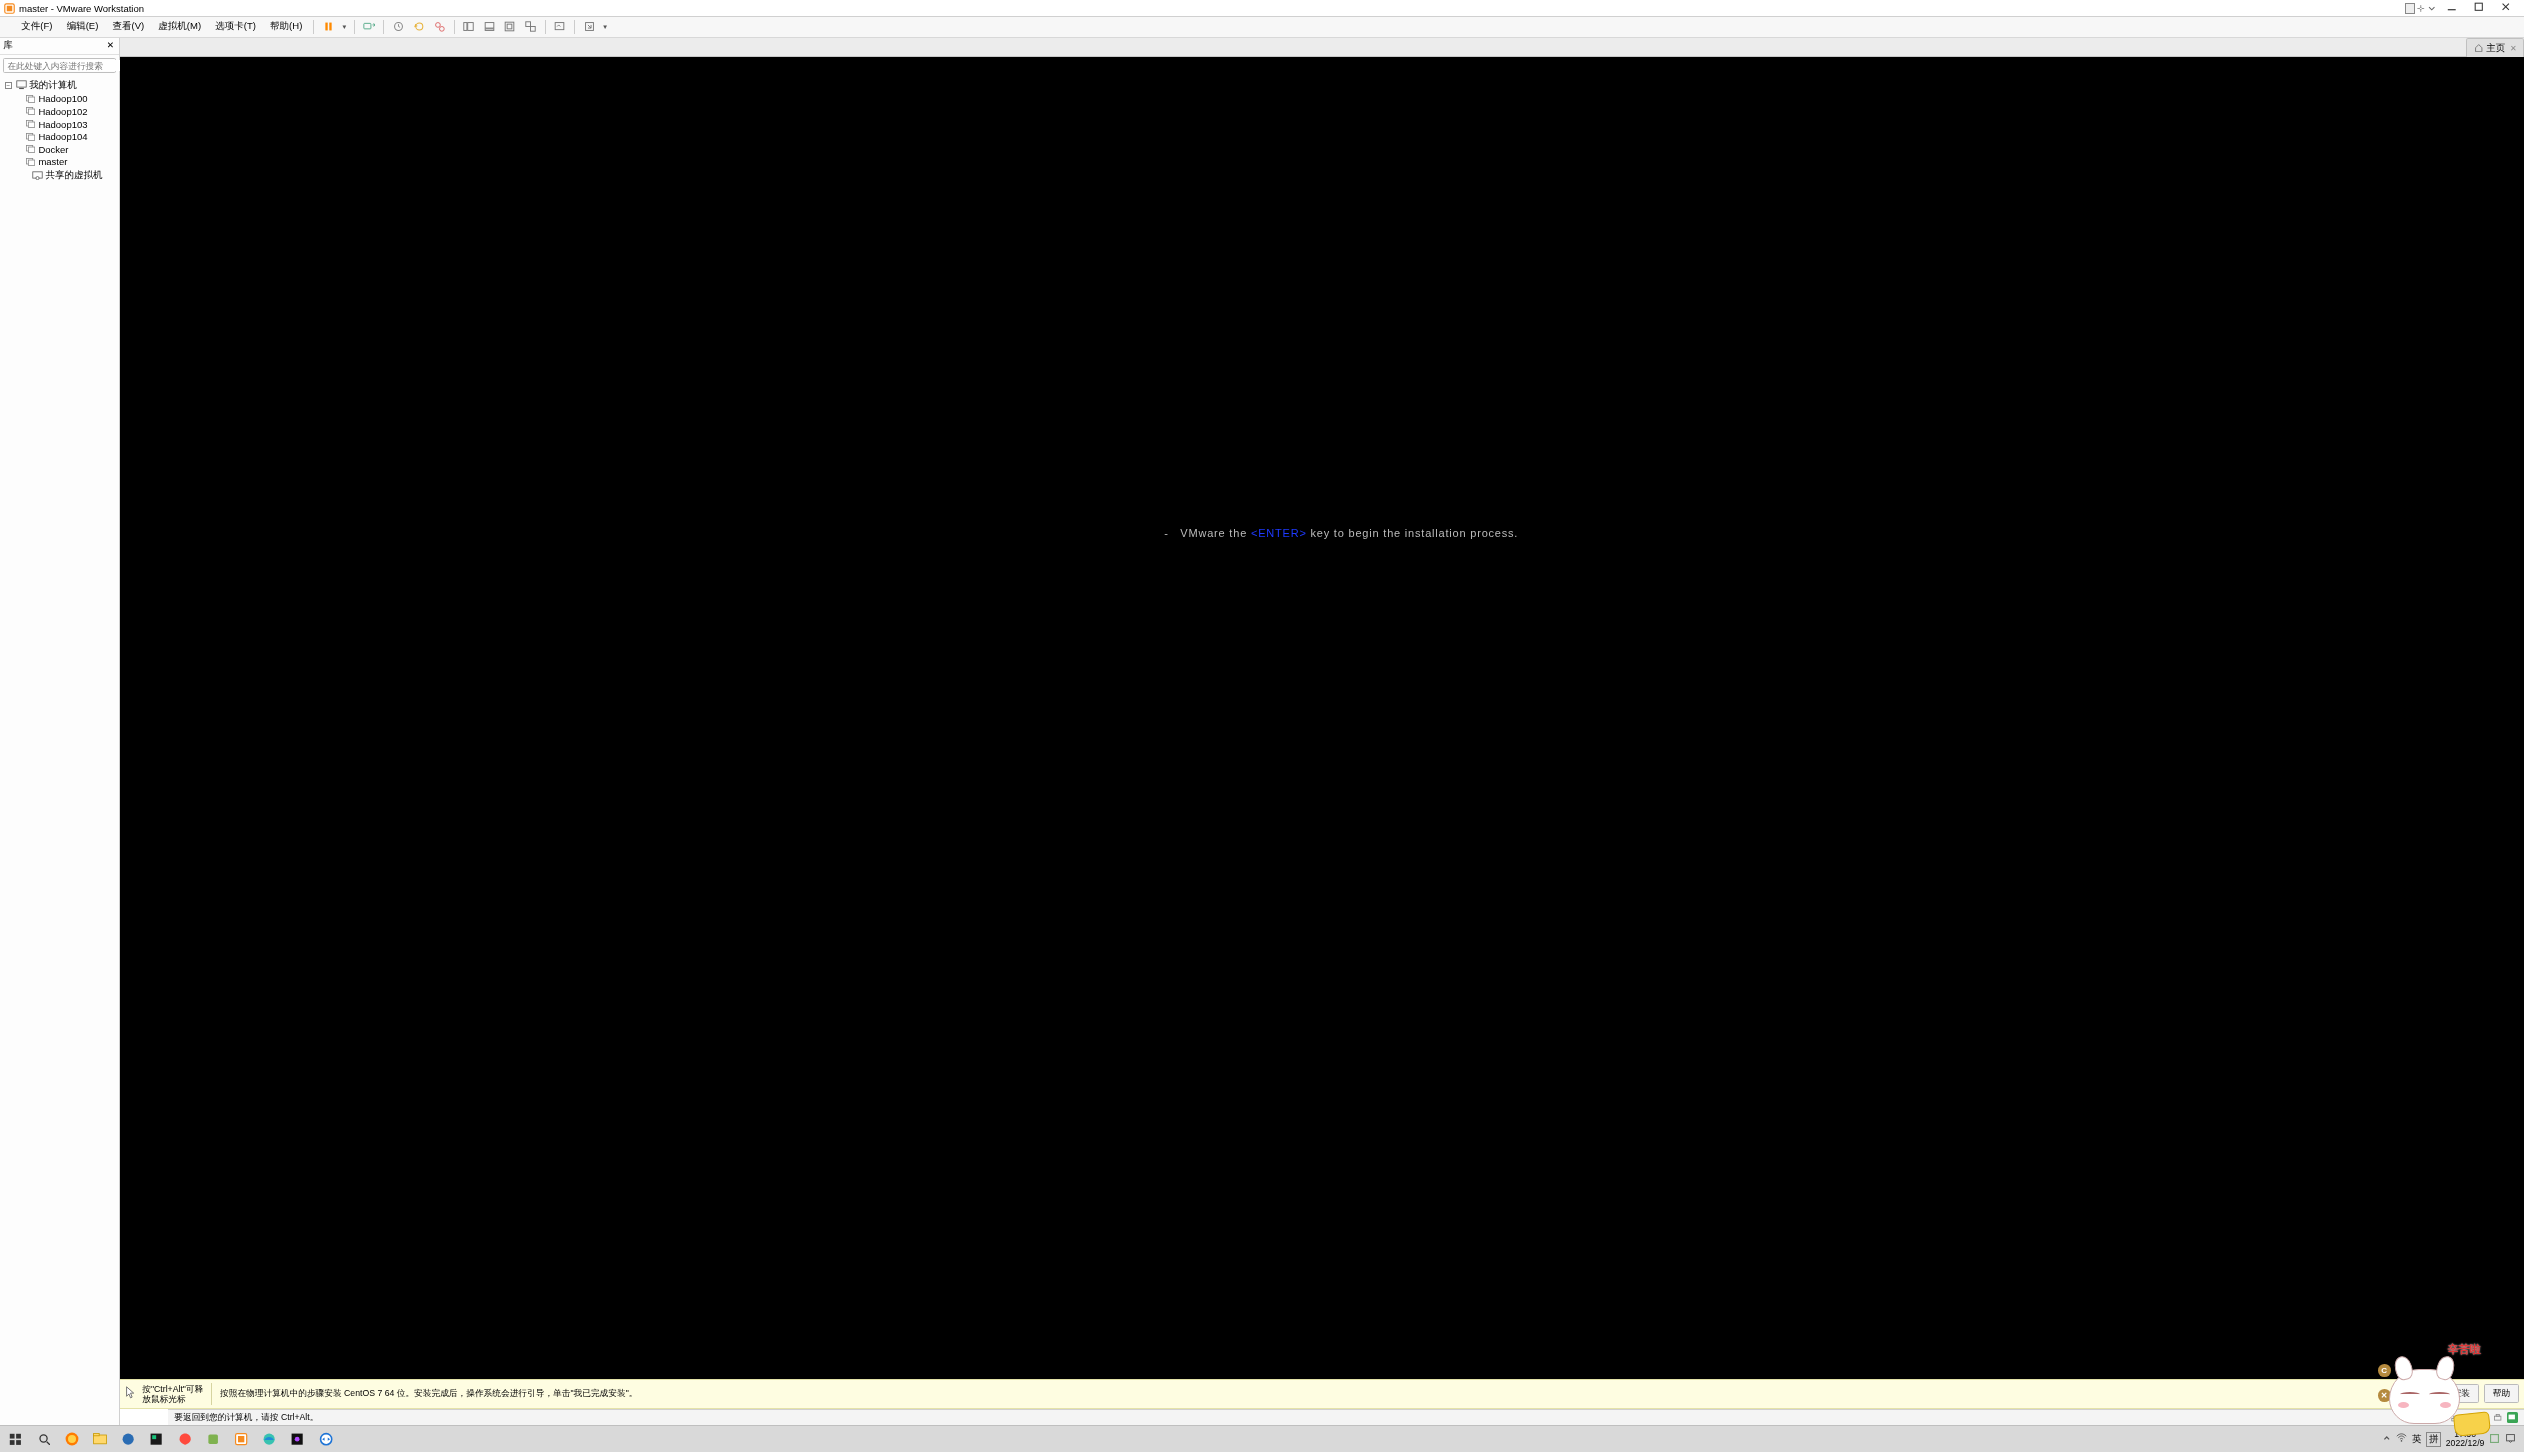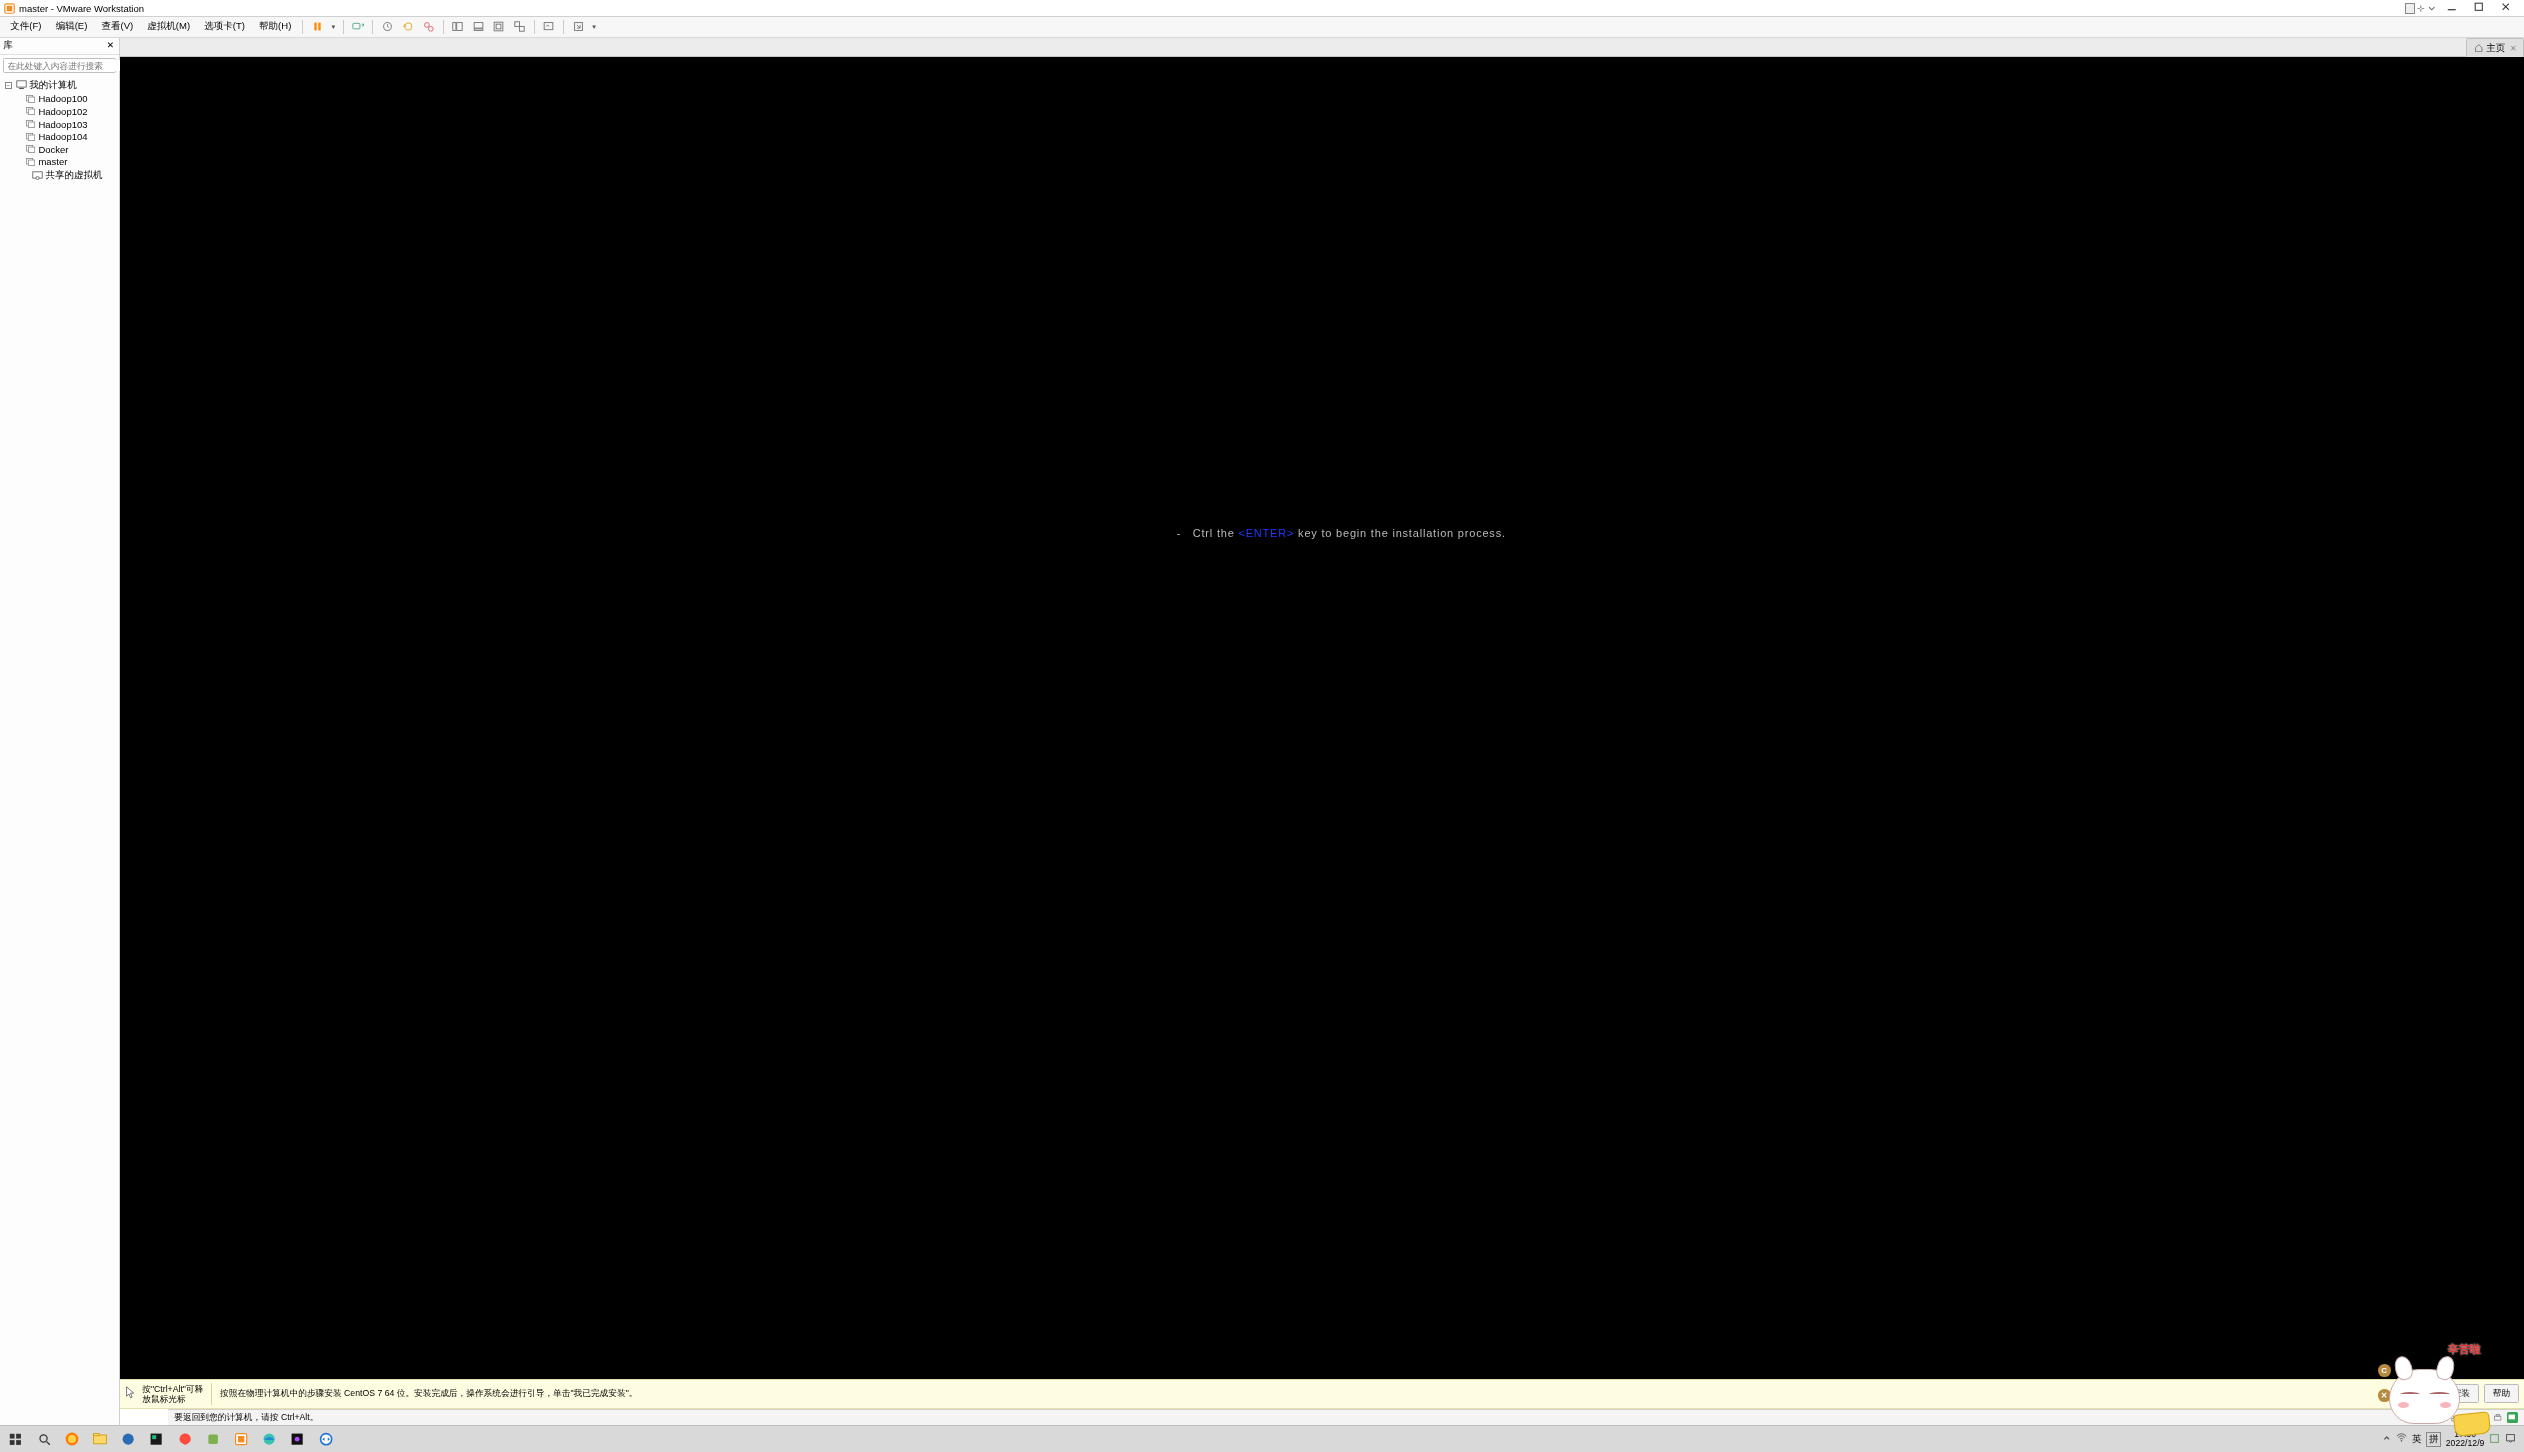--- a/index.html
+++ b/index.html
@@ -11,21 +11,21 @@
 .titlebar { height: 17px; background: #fff; display: flex; align-items: center; padding: 0 3.2px; border-bottom: 0.8px solid #d0d0d0; font-size: 9.5px; }
 .titlebar .icon { width: 12.7px; height: 12.7px; margin-right: 3.2px; display:flex; align-items:center; justify-content:center; }
 .titlebar .title { flex: 0 0 auto; }
 .titlebar .spacer { flex: 1; }
 .titlebar .winctl { display: flex; gap: 6.3px; padding-right: 4.8px; }
 .titlebar .winctl span { width: 20.6px; text-align: center; cursor: default; }
 .titlebar .grip { width:32px; height:12.7px; display:flex; align-items:center; justify-content:center; gap:1.6px; margin-right:4.8px; }
 .titlebar .grip .g { width:11px; height:11px; border:0.8px solid #888; background:#eee; }
 
 
-.menubar { height: 20.6px; background: #f7f7f7; display: flex; align-items: center; padding: 0 4px; border-bottom: 0.8px solid #d8d8d8; font-size: 9.5px; gap: 1.6px; }
+.menubar { height: 20.6px; background: #f7f7f7; display: flex; align-items: center; padding: 0 15px; border-bottom: 0.8px solid #d8d8d8; font-size: 9.5px; gap: 1.6px; }
 .menubar .menuitem { padding: 3.2px 6.3px; cursor: default; }
 .menubar .sep { width: 0.8px; height: 14.3px; background: #ccc; margin: 0 3.2px; }
 .toolbar-btn { display:flex; align-items:center; justify-content:center; width:19px; height:17.4px; border-radius:1.6px; cursor:default; }
 .toolbar-btn svg { display:block; }
 .dropdown-arrow { font-size:6.3px; color:#555; padding:0 1.6px; }
 
 
 .body { flex:1; display:flex; min-height:0; }
 
 
@@ -324,21 +324,21 @@
                 <rect x="0.5" y="0.5" width="8" height="7" fill="none" stroke="#888"></rect>
                 <rect x="3" y="2.5" width="8" height="7" fill="#fff" stroke="#888"></rect>
               </svg></span>
           <span style="font-weight:bold">master</span>
           <span class="tabclose">✕</span>
         </div>
       </div>
 
       <div class="vm-screen">
         <div class="vm-text">
-          <span>-   Ctrl the </span><span class="enter">&lt;ENTER&gt;</span><span> key to begin the installation process.</span>
+          <span>-   VMware the </span><span class="enter">&lt;ENTER&gt;</span><span> key to begin the installation process.</span>
         </div>
       </div>
 
       <div class="infobar">
         <span><svg width="9.5" height="12.7" viewBox="0 0 12 16">
               <path d="M2 1l0 12 3-3 2 5 2-1-2-5 4 0z" fill="#fff" stroke="#555" stroke-width="1"></path>
             </svg></span>
         <div class="hint">
           <div>按"Ctrl+Alt"可释</div>
           <div>放鼠标光标</div>

